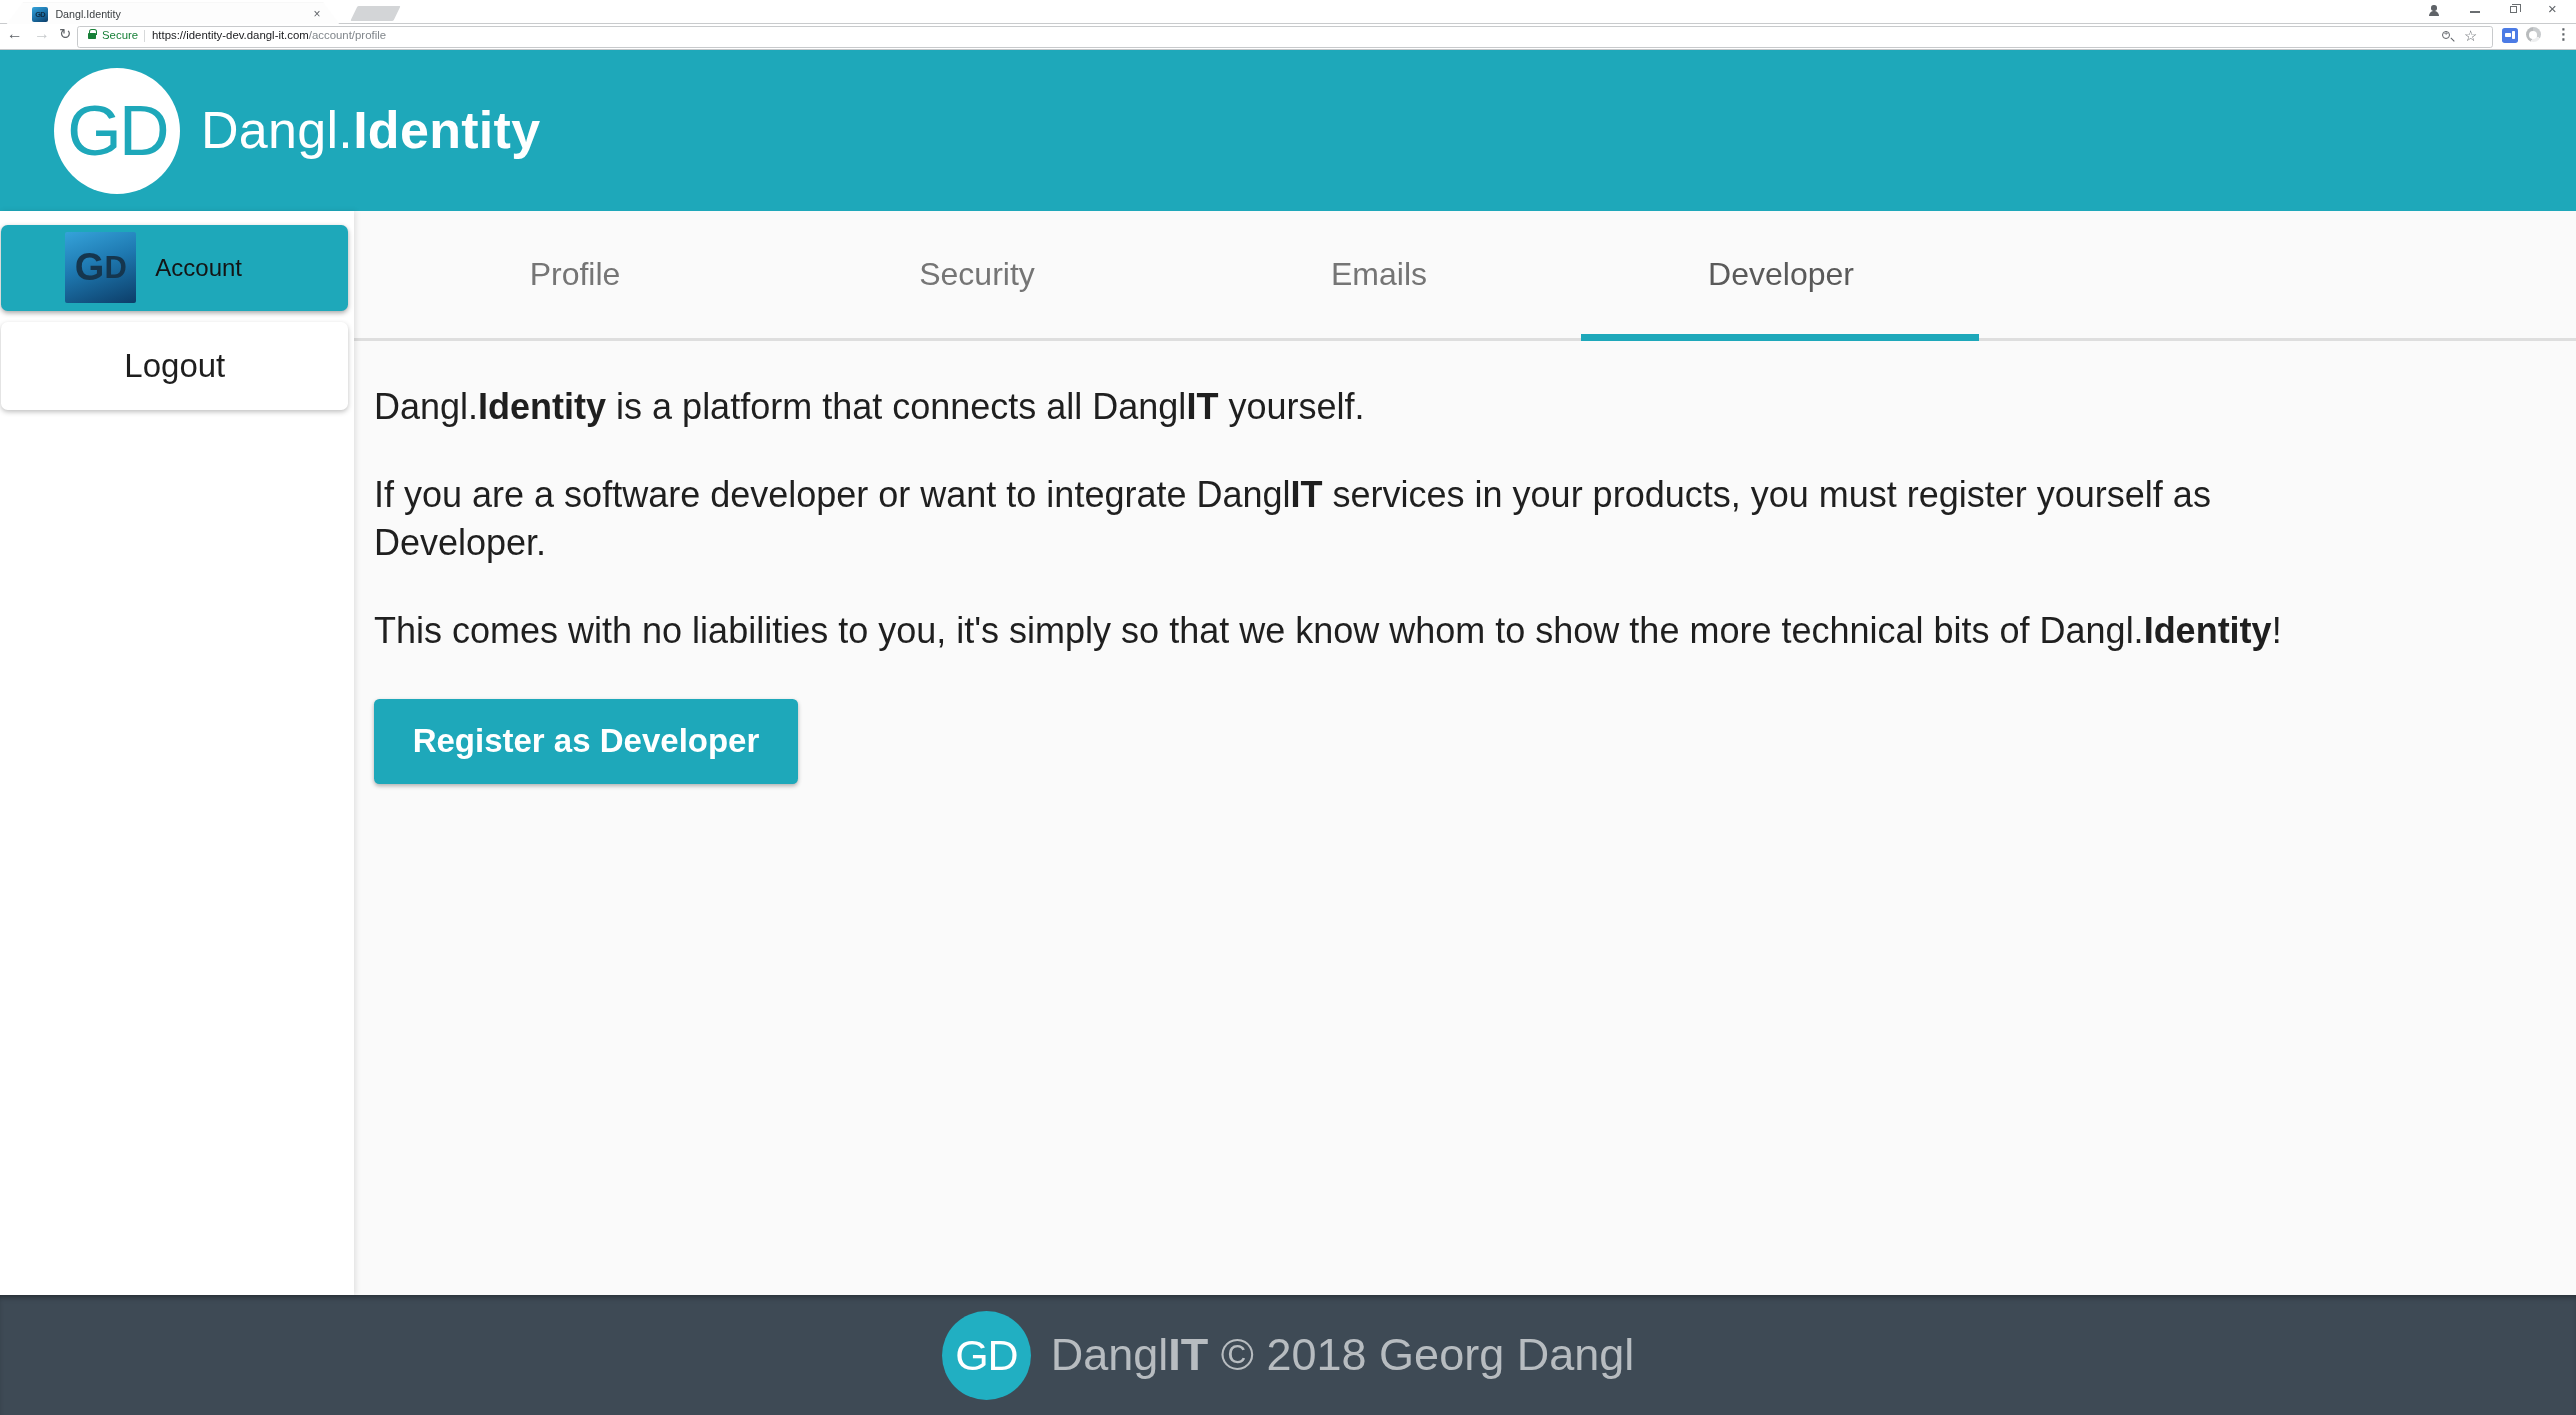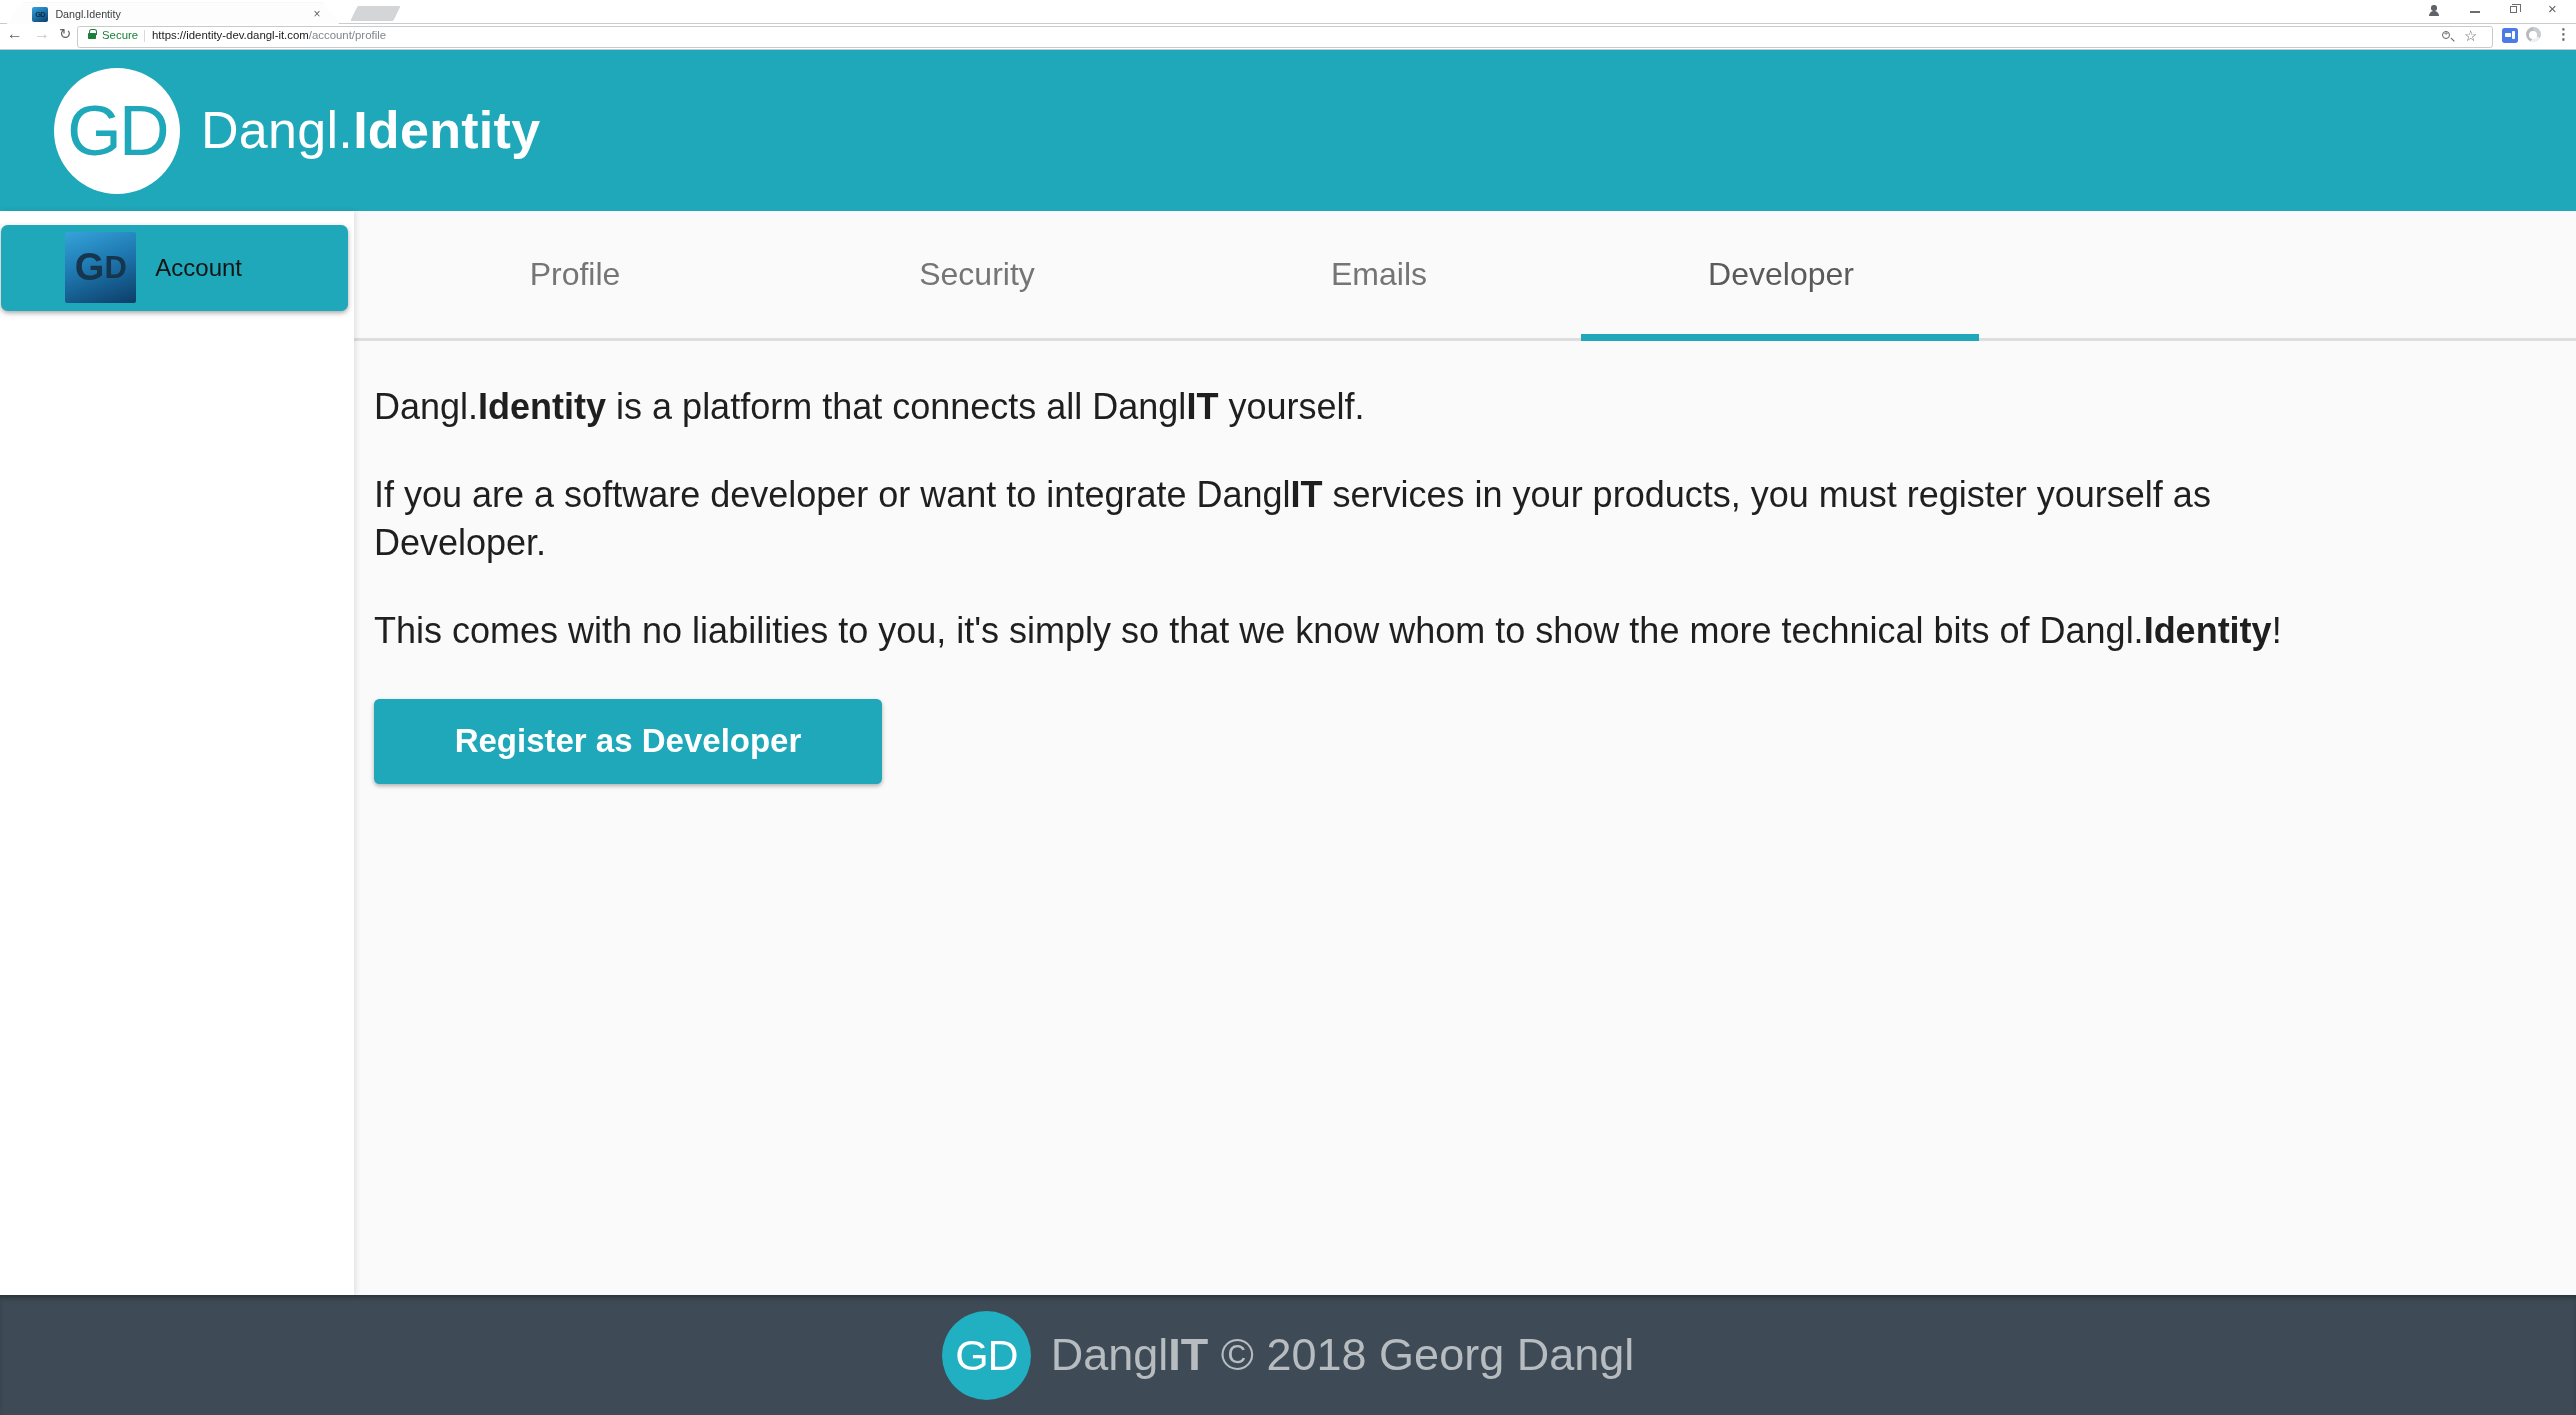--- a/index.html
+++ b/index.html
@@ -79,21 +79,21 @@
   .main { flex:1; background:#FAFAFA; position:relative; }
   .tabbar { height:130px; border-bottom:3.4px solid #DEDEDE; position:relative; }
   .tab-row { display:flex; margin-left:20px; width:1610px; height:127px; }
   .tab-item { width:402px; height:100%; display:flex; align-items:center; justify-content:center;
               font-size:32px; color:#757575; font-weight:500; position:relative; cursor:pointer; }
   .tab-item.active { color:#5A5A5A; }
   .tab-item.active::after { content:""; position:absolute; left:1.3px; right:3.4px; bottom:-3.4px; height:6.7px; background:#1EA8BA; }
 
   .paragraphs { margin:42px 0 0 20px; width:2120px; }
   .paragraphs p { font-size:36px; line-height:48px; color:#1F1F1F; margin-bottom:40px; }
-  .register-btn { margin:4px 0 0 20px; width:508px; height:85px; background:#1EA8BA; border:none;
+  .register-btn { margin:4px 0 0 20px; width:424px; height:85px; background:#1EA8BA; border:none;
                   border-radius:5.4px; color:#FFFFFF; font-family:"Liberation Sans",sans-serif;
                   font-size:33px; font-weight:700; box-shadow:0 2px 4.7px rgba(0,0,0,0.30); cursor:pointer; }
 
   
   .site-footer { height:121px; background:#3E4A55; display:flex; align-items:center; justify-content:center;
                  box-shadow:inset 0 4.7px 6px -3.4px rgba(0,0,0,0.45); }
   .footer-circle { width:89px; height:89px; border-radius:50%; background:#21AFC2;
                    display:flex; align-items:center; justify-content:center; margin-right:20px; }
   .footer-circle span { color:#FFFFFF; font-size:43px; font-weight:500; letter-spacing:-1.3px; }
   .footer-text { font-size:45px; color:#B7BCC0; }
@@ -146,20 +146,23 @@
 
   <div class="site-body">
     <div class="sidebar">
       <div class="account-card">
         <div class="gd-square">
             <span class="g">G</span>
             <span class="d">D</span>
           </div>
         <div class="account-label">Account</div>
       </div>
+      <div class="logout-card">
+        <div class="logout-label">Logout</div>
+      </div>
     </div>
 
     <div class="main">
       <div class="tabbar">
         <div class="tab-row">
             <div class="tab-item">Profile</div>
             <div class="tab-item">Security</div>
             <div class="tab-item">Emails</div>
             <div class="tab-item active">Developer</div>
           </div>

